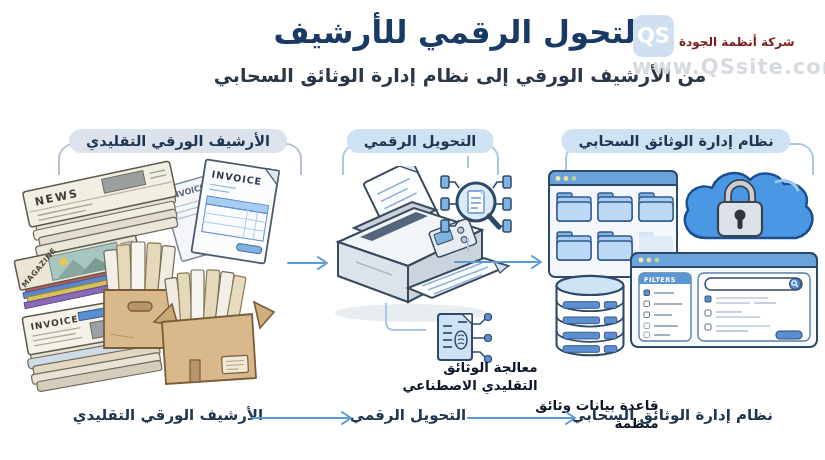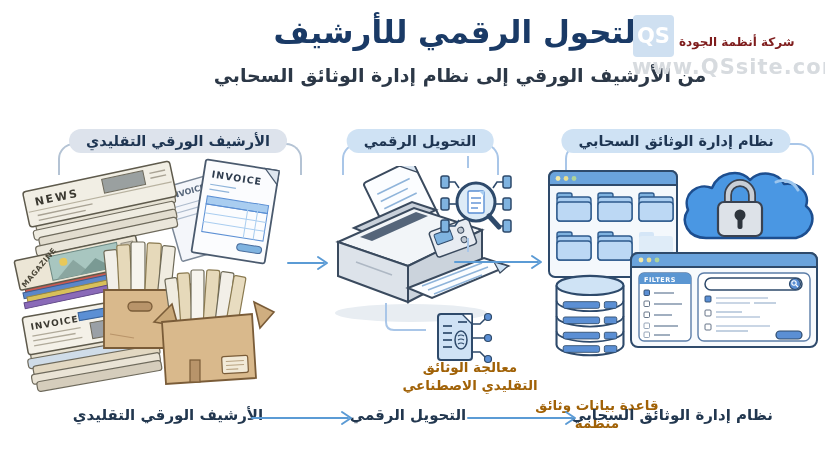--- a/index.html
+++ b/index.html
@@ -3,33 +3,33 @@
 <meta charset="utf-8">
 <style>
   html,body{margin:0;padding:0;background:#fff;}
   .canvas{position:relative;width:825px;height:460px;background:#ffffff;overflow:hidden;
           font-family:"DejaVu Sans","Liberation Sans",sans-serif;}
   .abs{position:absolute;}
   
   .title{top:14px;left:0;width:920px;text-align:center;font-size:31px;font-weight:800;color:#1a3a66;letter-spacing:-.5px;}
   .subtitle{top:64px;left:0;width:920px;text-align:center;font-size:19px;font-weight:700;color:#2c3847;}
   
-  .logo-tile{top:15px;left:633px;width:41px;height:42px;background:#cfe0f1;border-radius:4px;
+  .logo-tile{top:15px;left:633px;width:41px;height:42px;background:#cfe0f1;border-radius:9px;
              color:#ffffff;font-size:21px;font-weight:800;display:flex;align-items:center;justify-content:center;}
   .logo-en{top:14px;left:679px;font-size:15px;font-weight:800;color:#ccdff0;white-space:nowrap;}
   .logo-ar{top:35px;left:679px;font-size:12px;font-weight:700;color:#7f1d1d;white-space:nowrap;}
   .logo-site{top:55px;left:632px;font-size:21px;font-weight:800;color:#d7dbdf;letter-spacing:1px;white-space:nowrap;}
   
   .bracket{height:30px;border:2px solid #a9c6e8;border-bottom:none;border-radius:16px 16px 0 0;}
   .bracket.gray{border-color:#b4c3d4;}
   .pill{top:129px;transform:translateX(-50%);background:#cfe2f4;border-radius:15px;padding:4px 17px;
         font-size:14.5px;font-weight:700;color:#1e3552;white-space:nowrap;z-index:3;}
   .pill.gray{background:#dde3ec;}
   
-  .caption{font-size:13.5px;font-weight:700;color:#a16207;text-align:center;line-height:1.35;transform:translateX(-50%);white-space:nowrap;}
+  .caption{font-size:13.5px;font-weight:700;color:#0f172a;text-align:right;line-height:1.35;transform:translateX(-50%);white-space:nowrap;}
   .flowlabel{top:406px;font-size:15px;font-weight:700;color:#22374f;transform:translateX(-50%);white-space:nowrap;}
   svg{display:block;}
   .over{left:0;top:0;pointer-events:none;z-index:4;}
 </style>
 </head>
 <body>
 
 <div class="canvas">
 
   <div class="abs title" dir="rtl">التحول الرقمي للأرشيف</div>

